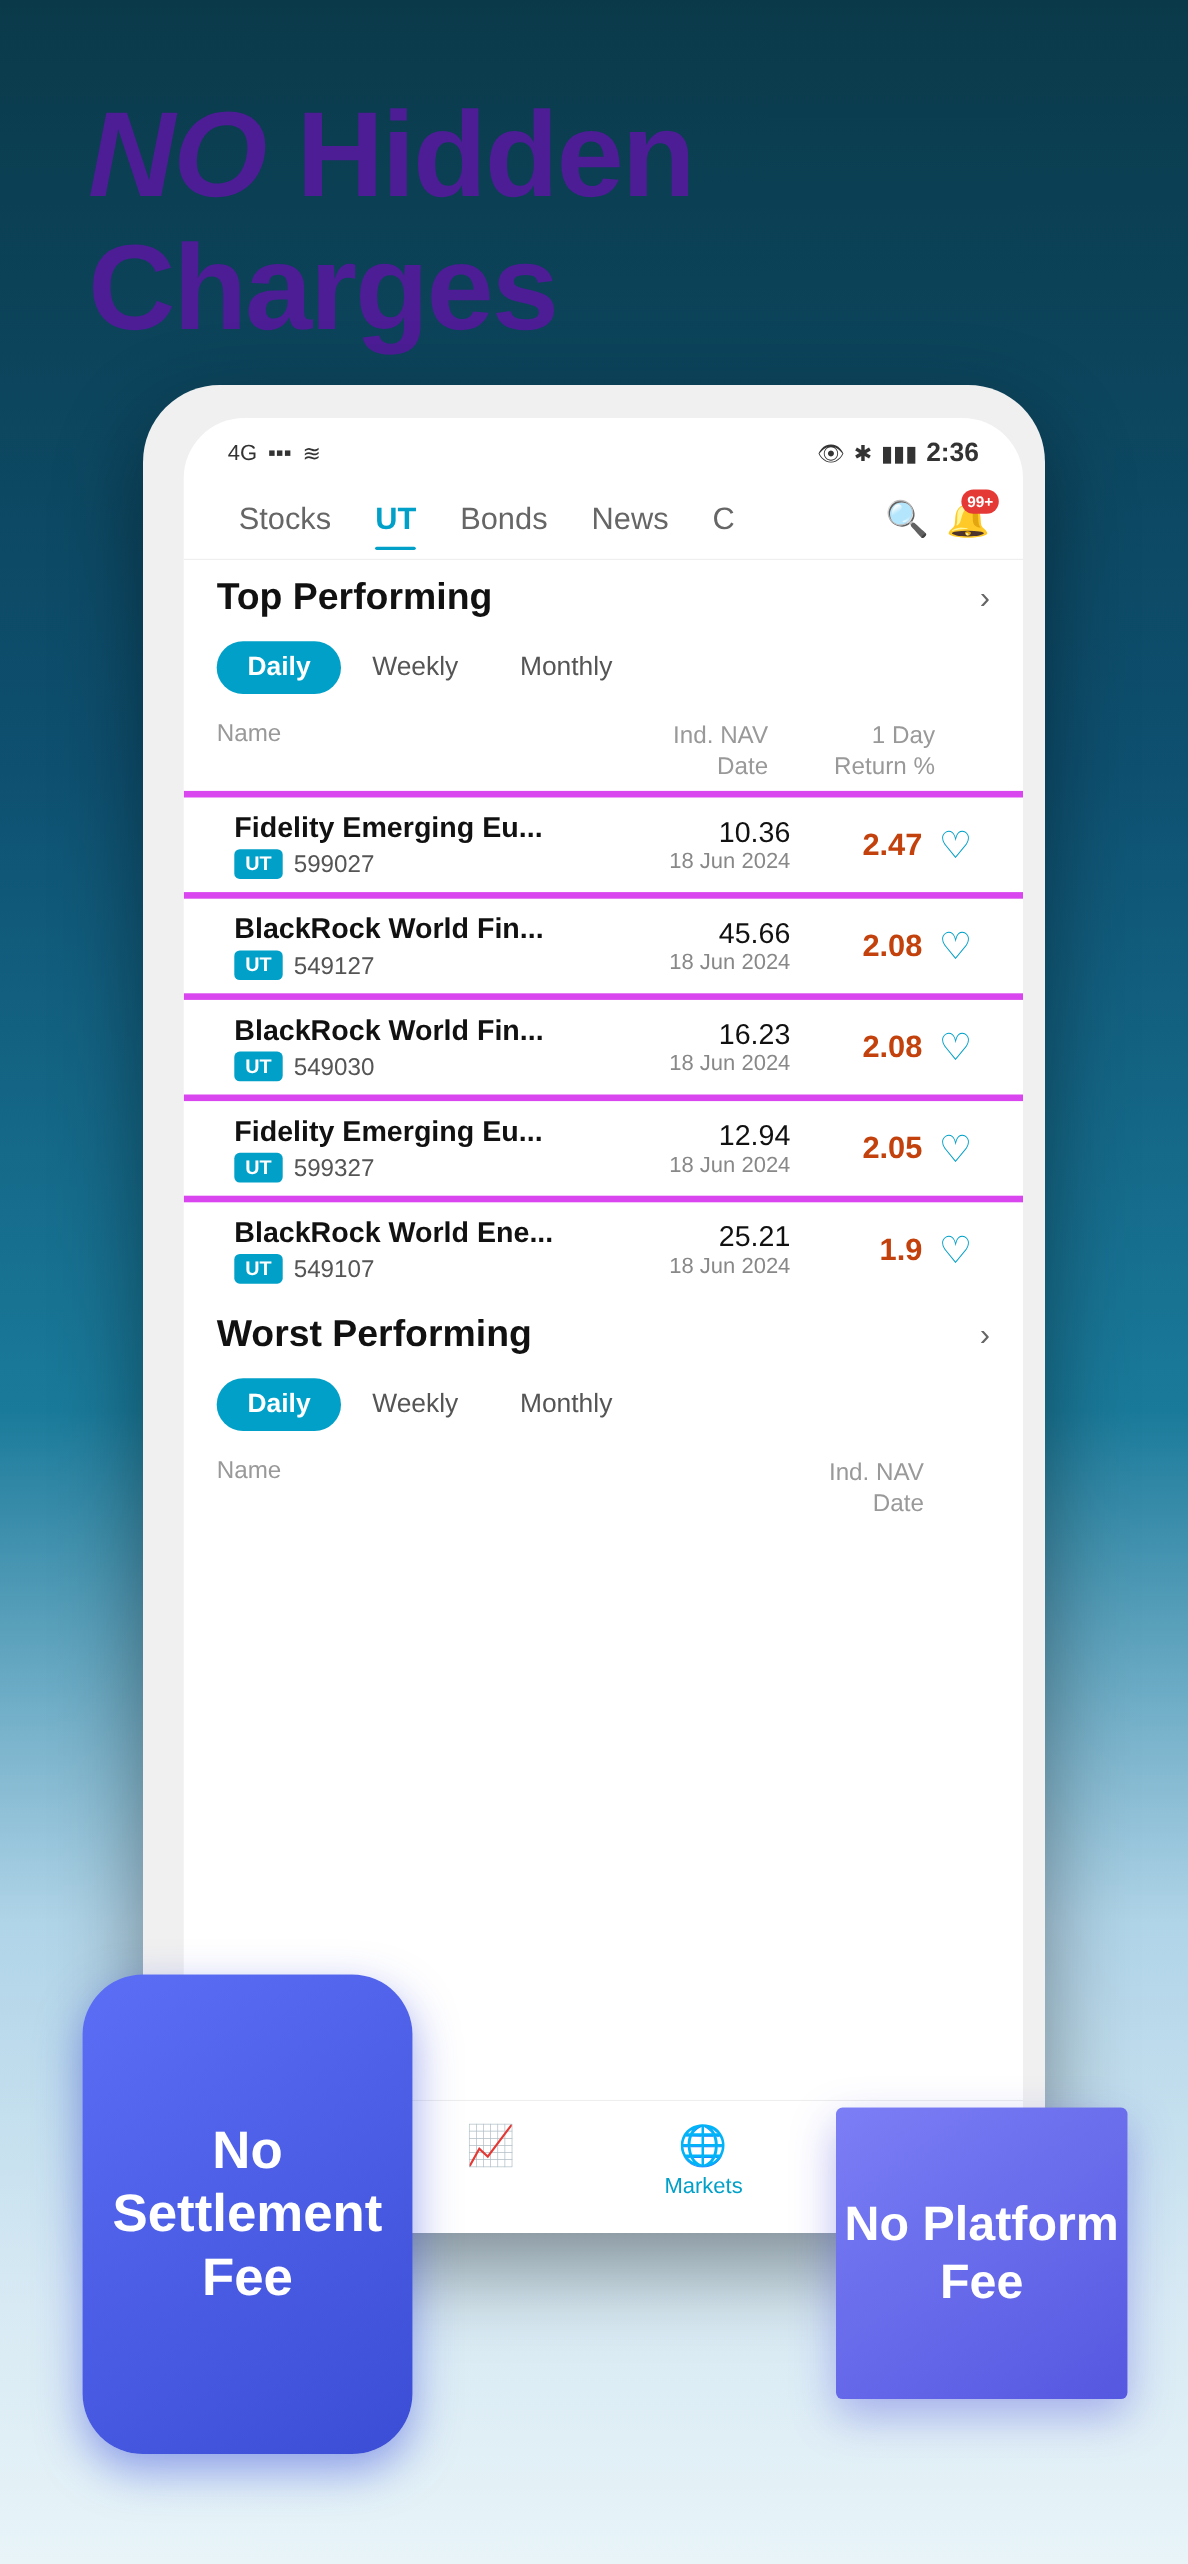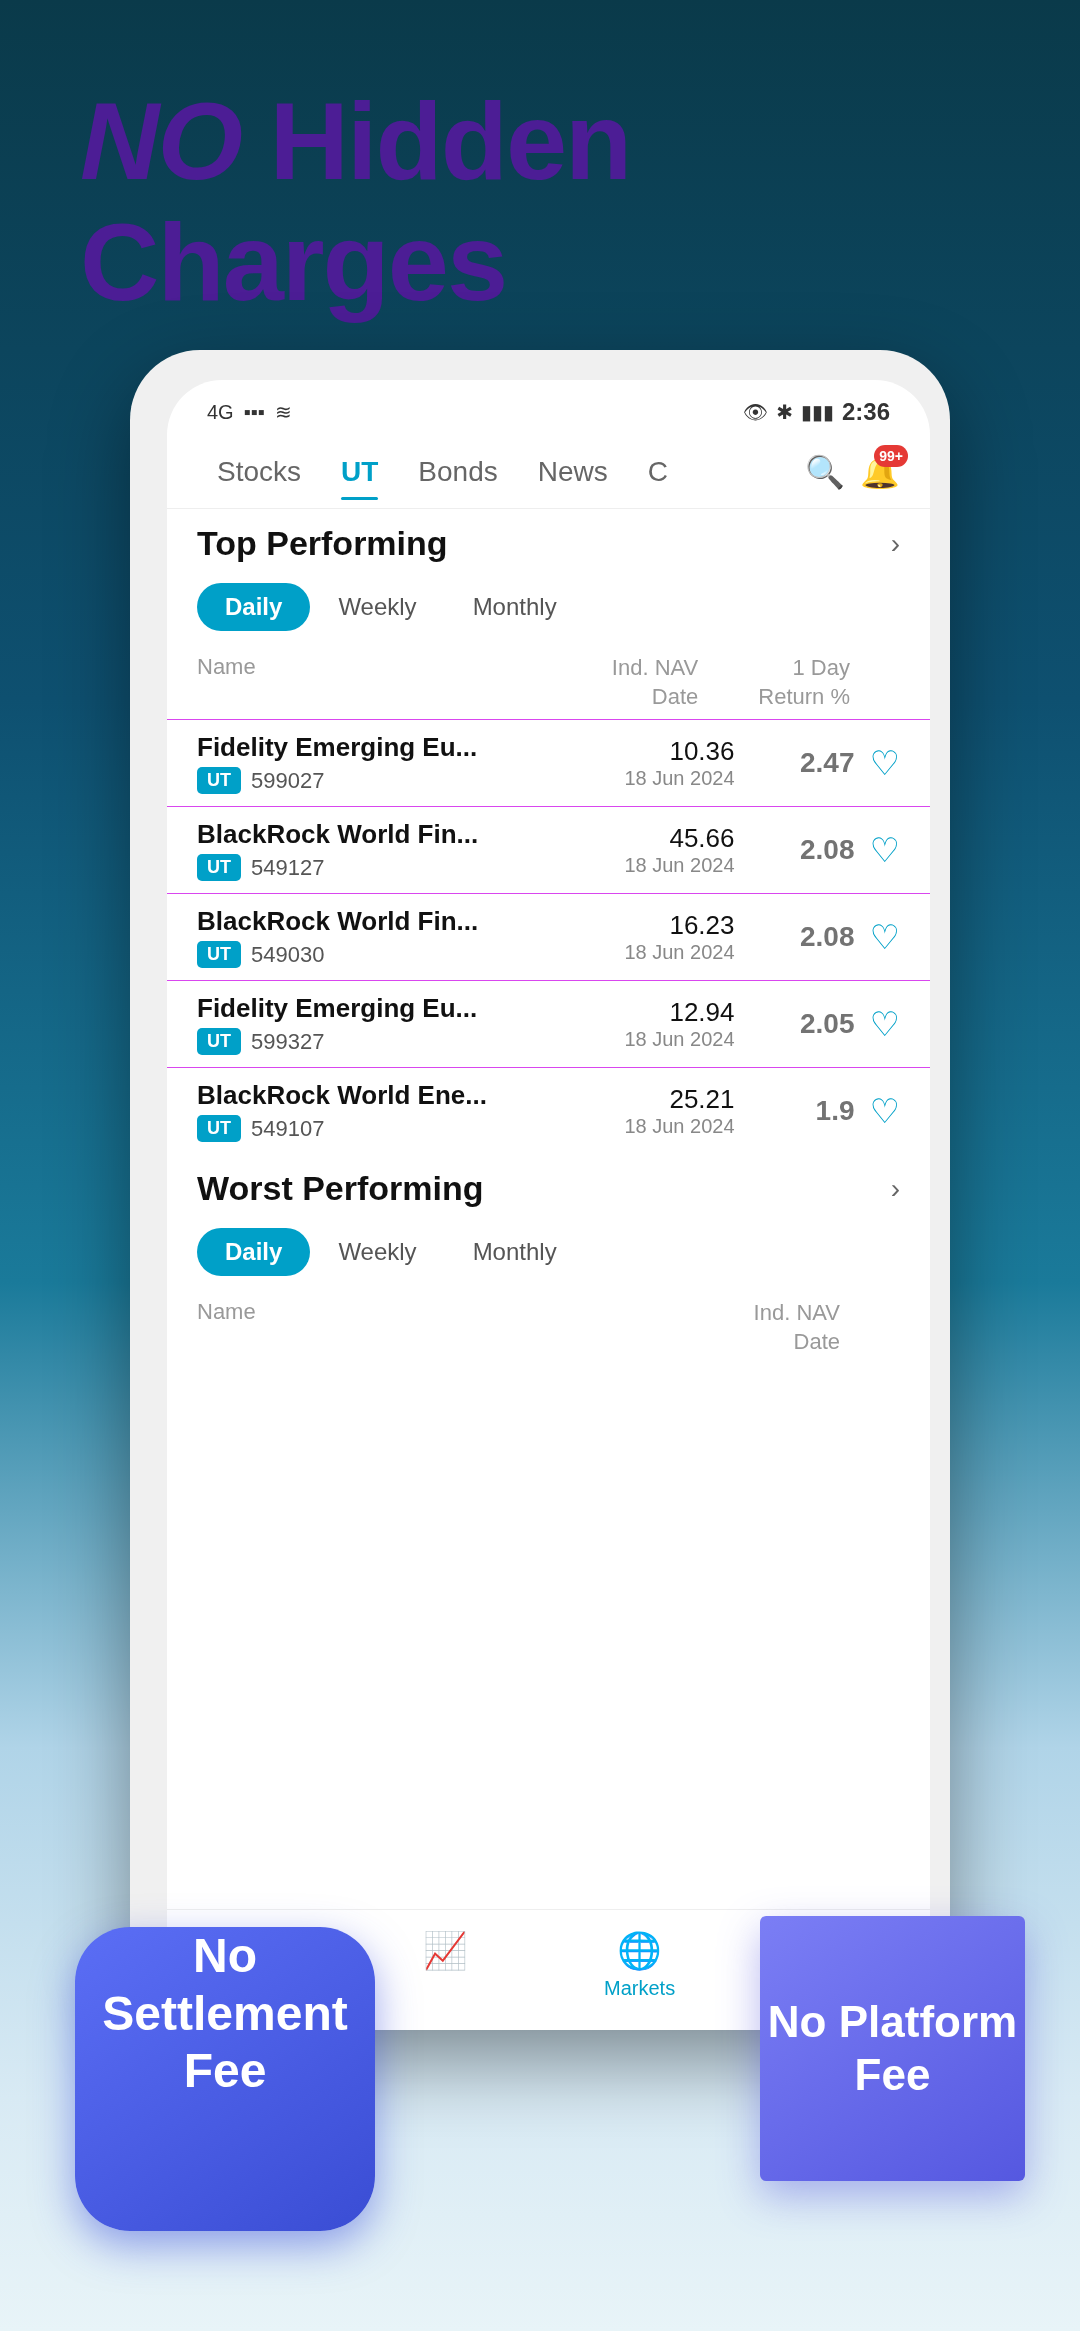--- a/index.html
+++ b/index.html
@@ -195,22 +195,22 @@
       font-size: 22px;
     }
     .th-name { flex: 1; }
     .th-nav { text-align: right; padding-right: 60px; line-height: 1.3; }
     .th-return { text-align: right; padding-right: 50px; line-height: 1.3; }
 
     
     .fund-row {
       display: flex;
       align-items: center;
-      padding: 12px 30px;
-      border-top: 1px solid #d946ef;
+      padding: 12px 46px;
+      border-top: 6px solid #d946ef;
     }
     .fund-info { flex: 1; }
     .fund-name {
       font-size: 26px;
       font-weight: 700;
       color: #111;
     }
     .fund-badge-row {
       display: flex;
       align-items: center;
@@ -230,21 +230,21 @@
       text-align: right;
       min-width: 140px;
     }
     .fund-nav-value { font-size: 26px; color: #111; font-weight: 400; }
     .fund-nav-date { font-size: 20px; color: #888; }
     .fund-return {
       min-width: 120px;
       text-align: right;
       font-size: 28px;
       font-weight: 600;
-      color: #737373;
+      color: #c2410c;
     }
     .heart-icon {
       margin-left: 15px;
       font-size: 34px;
       color: #00a0c8;
       cursor: pointer;
     }
 
     
     .bottom-nav {
@@ -270,25 +270,25 @@
     .bottom-nav-item.active { color: #00a0c8; }
     .bottom-nav-icon { font-size: 36px; }
     .bottom-nav-label { font-size: 20px; }
 
     
     .badge-settlement {
       position: absolute;
       bottom: 100px;
       left: 75px;
       width: 300px;
-      height: 304px;
+      height: 436px;
       background: linear-gradient(145deg, #5b6ef5, #3a4dd4);
       border-radius: 55px;
       display: flex;
-      align-items: flex-start;
+      align-items: center;
       justify-content: center;
       color: white;
       font-size: 48px;
       font-weight: 900;
       text-align: center;
       line-height: 1.2;
       box-shadow: 0 15px 40px rgba(60,80,220,0.5);
     }
     .badge-platform {
       position: absolute;

